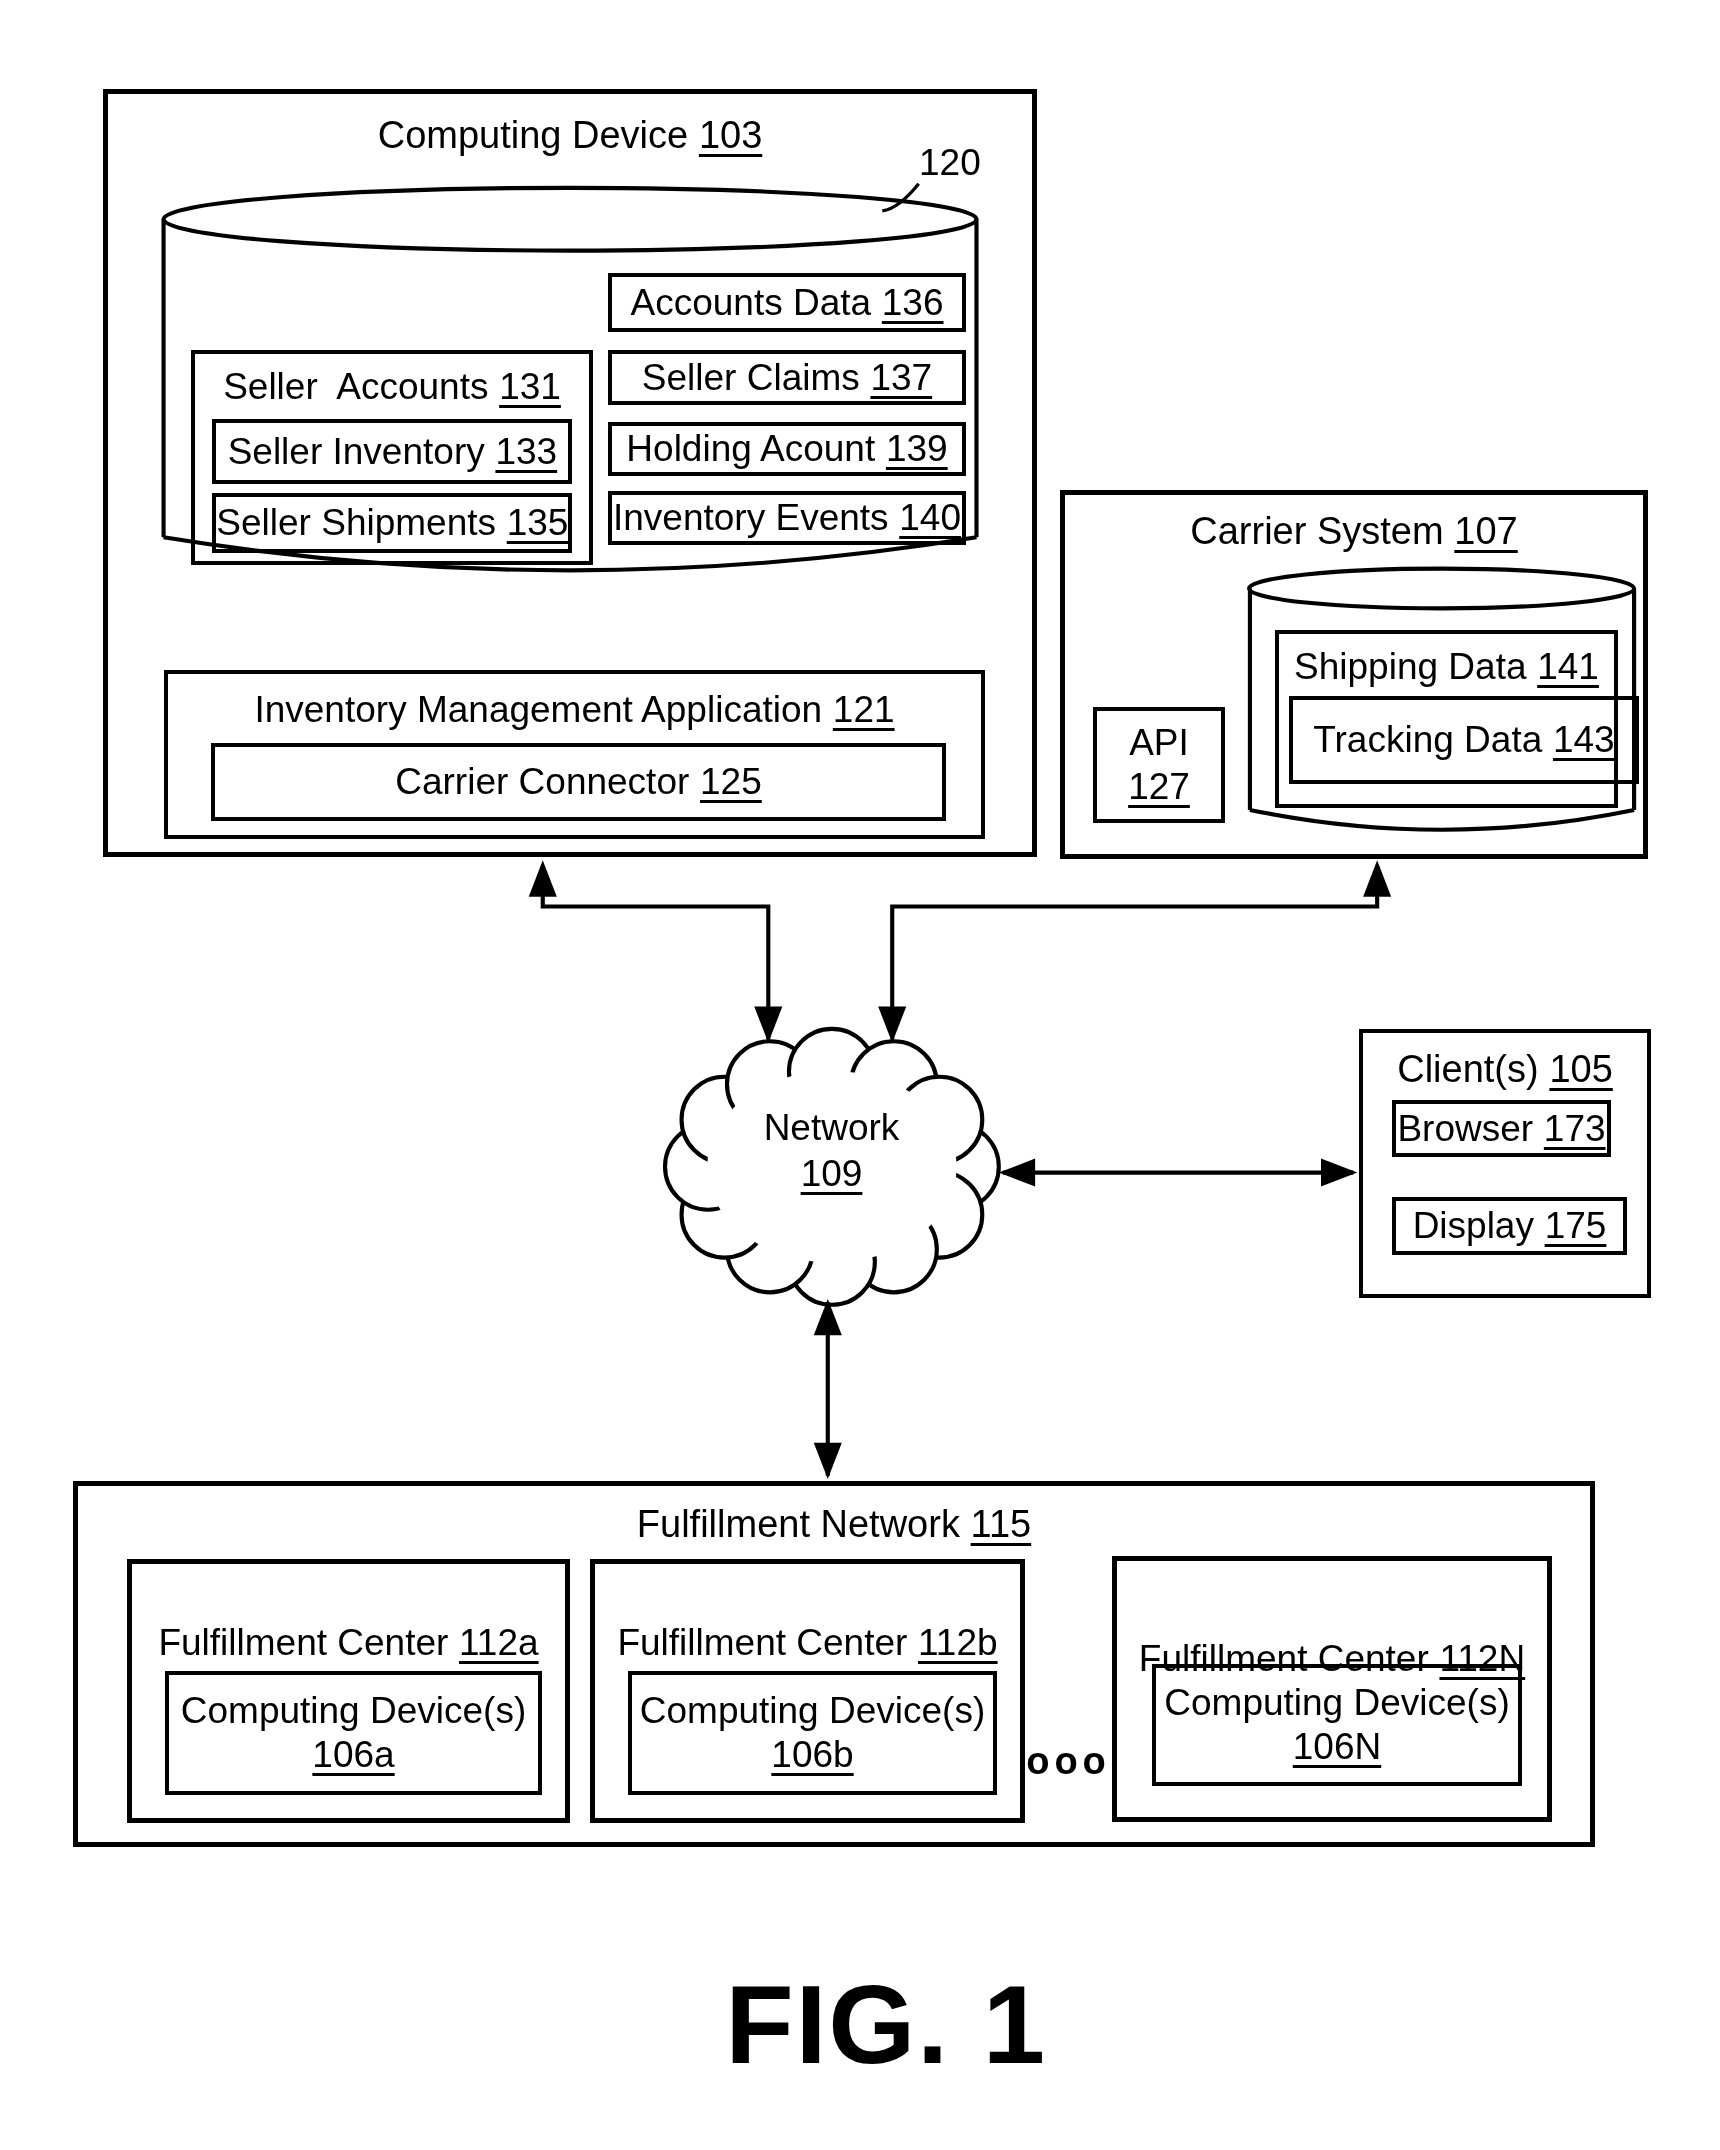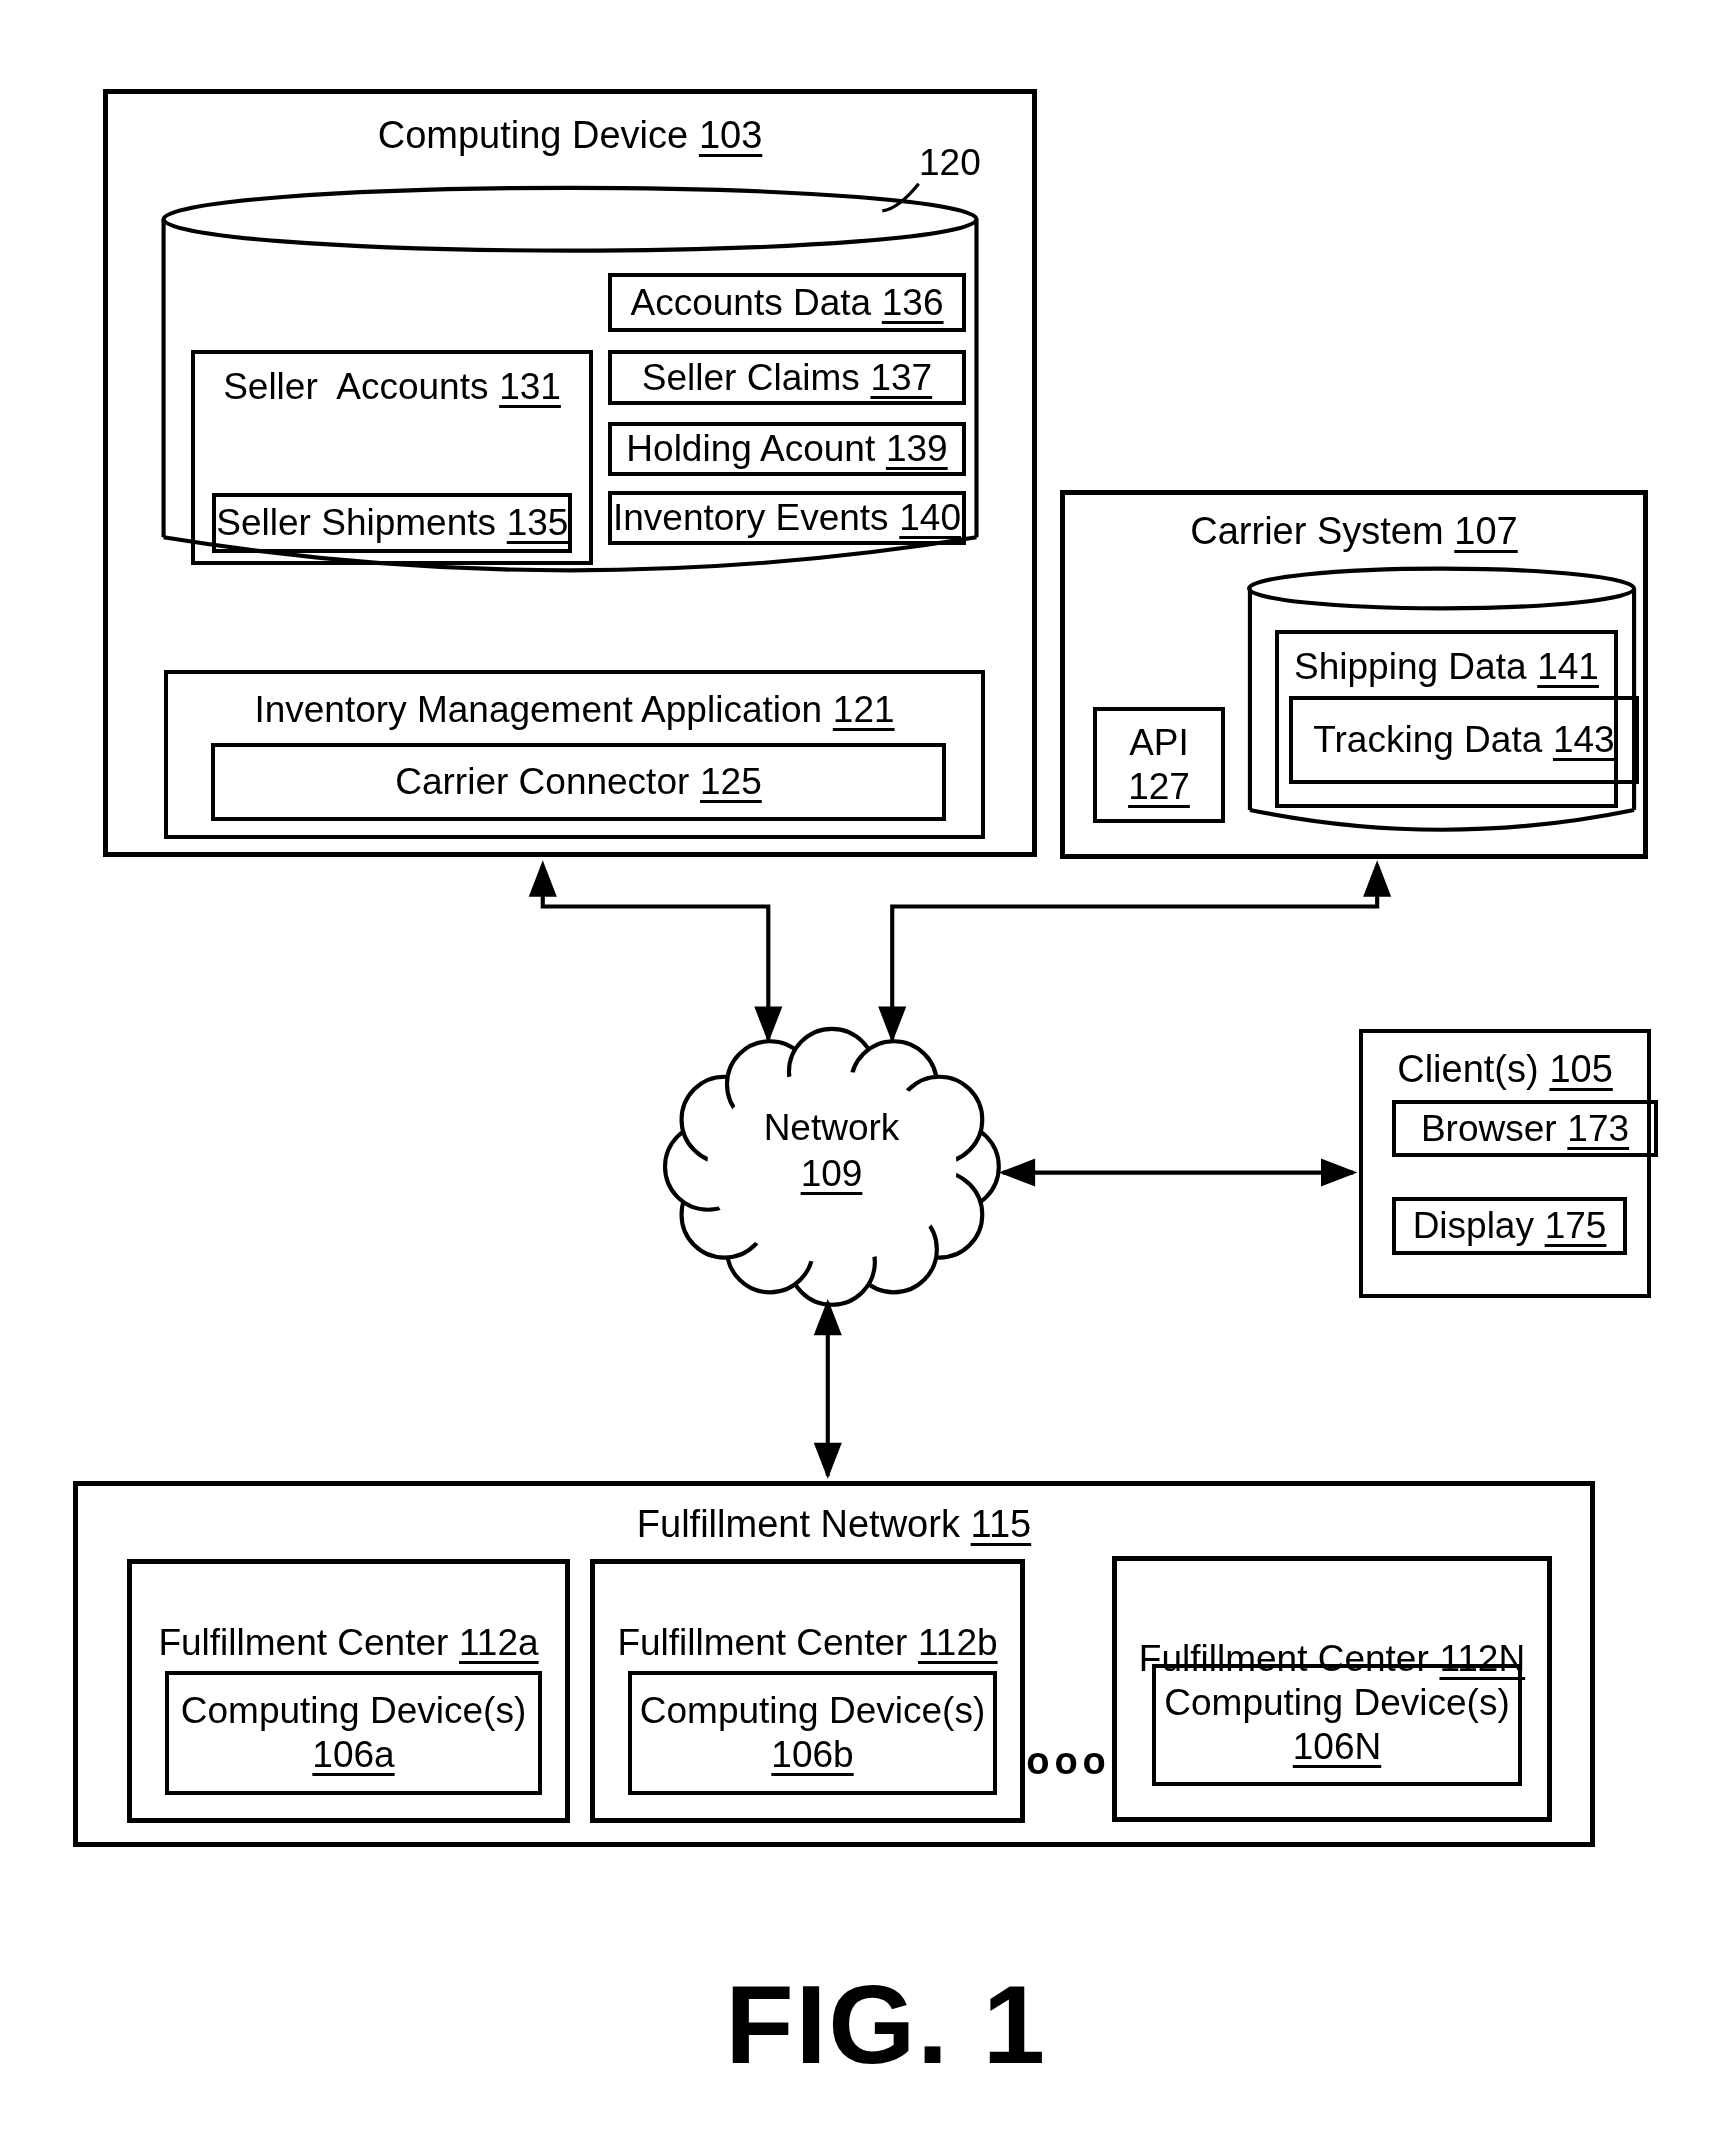--- a/index.html
+++ b/index.html
@@ -98,20 +98,25 @@
       <div class="lbl">
         <span data-bind="computing_device.shipment_data_label">Accounts Data</span><span class="ref" data-bind="computing_device.shipment_data_ref">136</span>
       </div>
     </div>
 
     <div class="box thin" style="left:83px;top:256px;width:402px;height:215px;">
       <div class="title" style="top:11.6px;font-size:37px;">
         <span data-bind="computing_device.seller_accounts_label">Seller  Accounts</span><span class="ref" data-bind="computing_device.seller_accounts_ref">131</span>
       </div>
 
+      <div class="box thin ctr" style="left:17.4px;top:65px;width:360px;height:65px;">
+        <div class="lbl">
+          <span data-bind="computing_device.seller_inventory_label">Seller Inventory</span><span class="ref" data-bind="computing_device.seller_inventory_ref">133</span>
+        </div>
+      </div>
 
       <div class="box thin ctr" style="left:17.4px;top:139px;width:360px;height:60px;">
         <div class="lbl">
           <span data-bind="computing_device.seller_shipments_label">Seller Shipments</span><span class="ref" data-bind="computing_device.seller_shipments_ref">135</span>
         </div>
       </div>
     </div>
 
     <div class="box thin ctr" style="left:500px;top:256px;width:358px;height:55px;">
       <div class="lbl">
@@ -172,21 +177,21 @@
 
   <div id="cloud-label">
     <div><span data-bind="network.label">Network</span></div>
     <div><span class="ref2" data-bind="network.ref">109</span></div>
   </div>
 
   <div class="box thin" style="left:1359px;top:1029px;width:292px;height:269px;">
     <div class="title" style="top:15px;">
       <span data-bind="clients.title_label">Client(s)</span><span class="ref" data-bind="clients.title_ref">105</span>
     </div>
-    <div class="box thin ctr" style="left:29px;top:67px;width:266px;height:57px;">
+    <div class="box thin ctr" style="left:29px;top:67px;width:219px;height:57px;">
       <div class="lbl">
         <span data-bind="clients.browser_label">Browser</span><span class="ref" data-bind="clients.browser_ref">173</span>
       </div>
     </div>
     <div class="box thin ctr" style="left:29px;top:164px;width:235px;height:58px;">
       <div class="lbl">
         <span data-bind="clients.display_label">Display</span><span class="ref" data-bind="clients.display_ref">175</span>
       </div>
     </div>
   </div>

